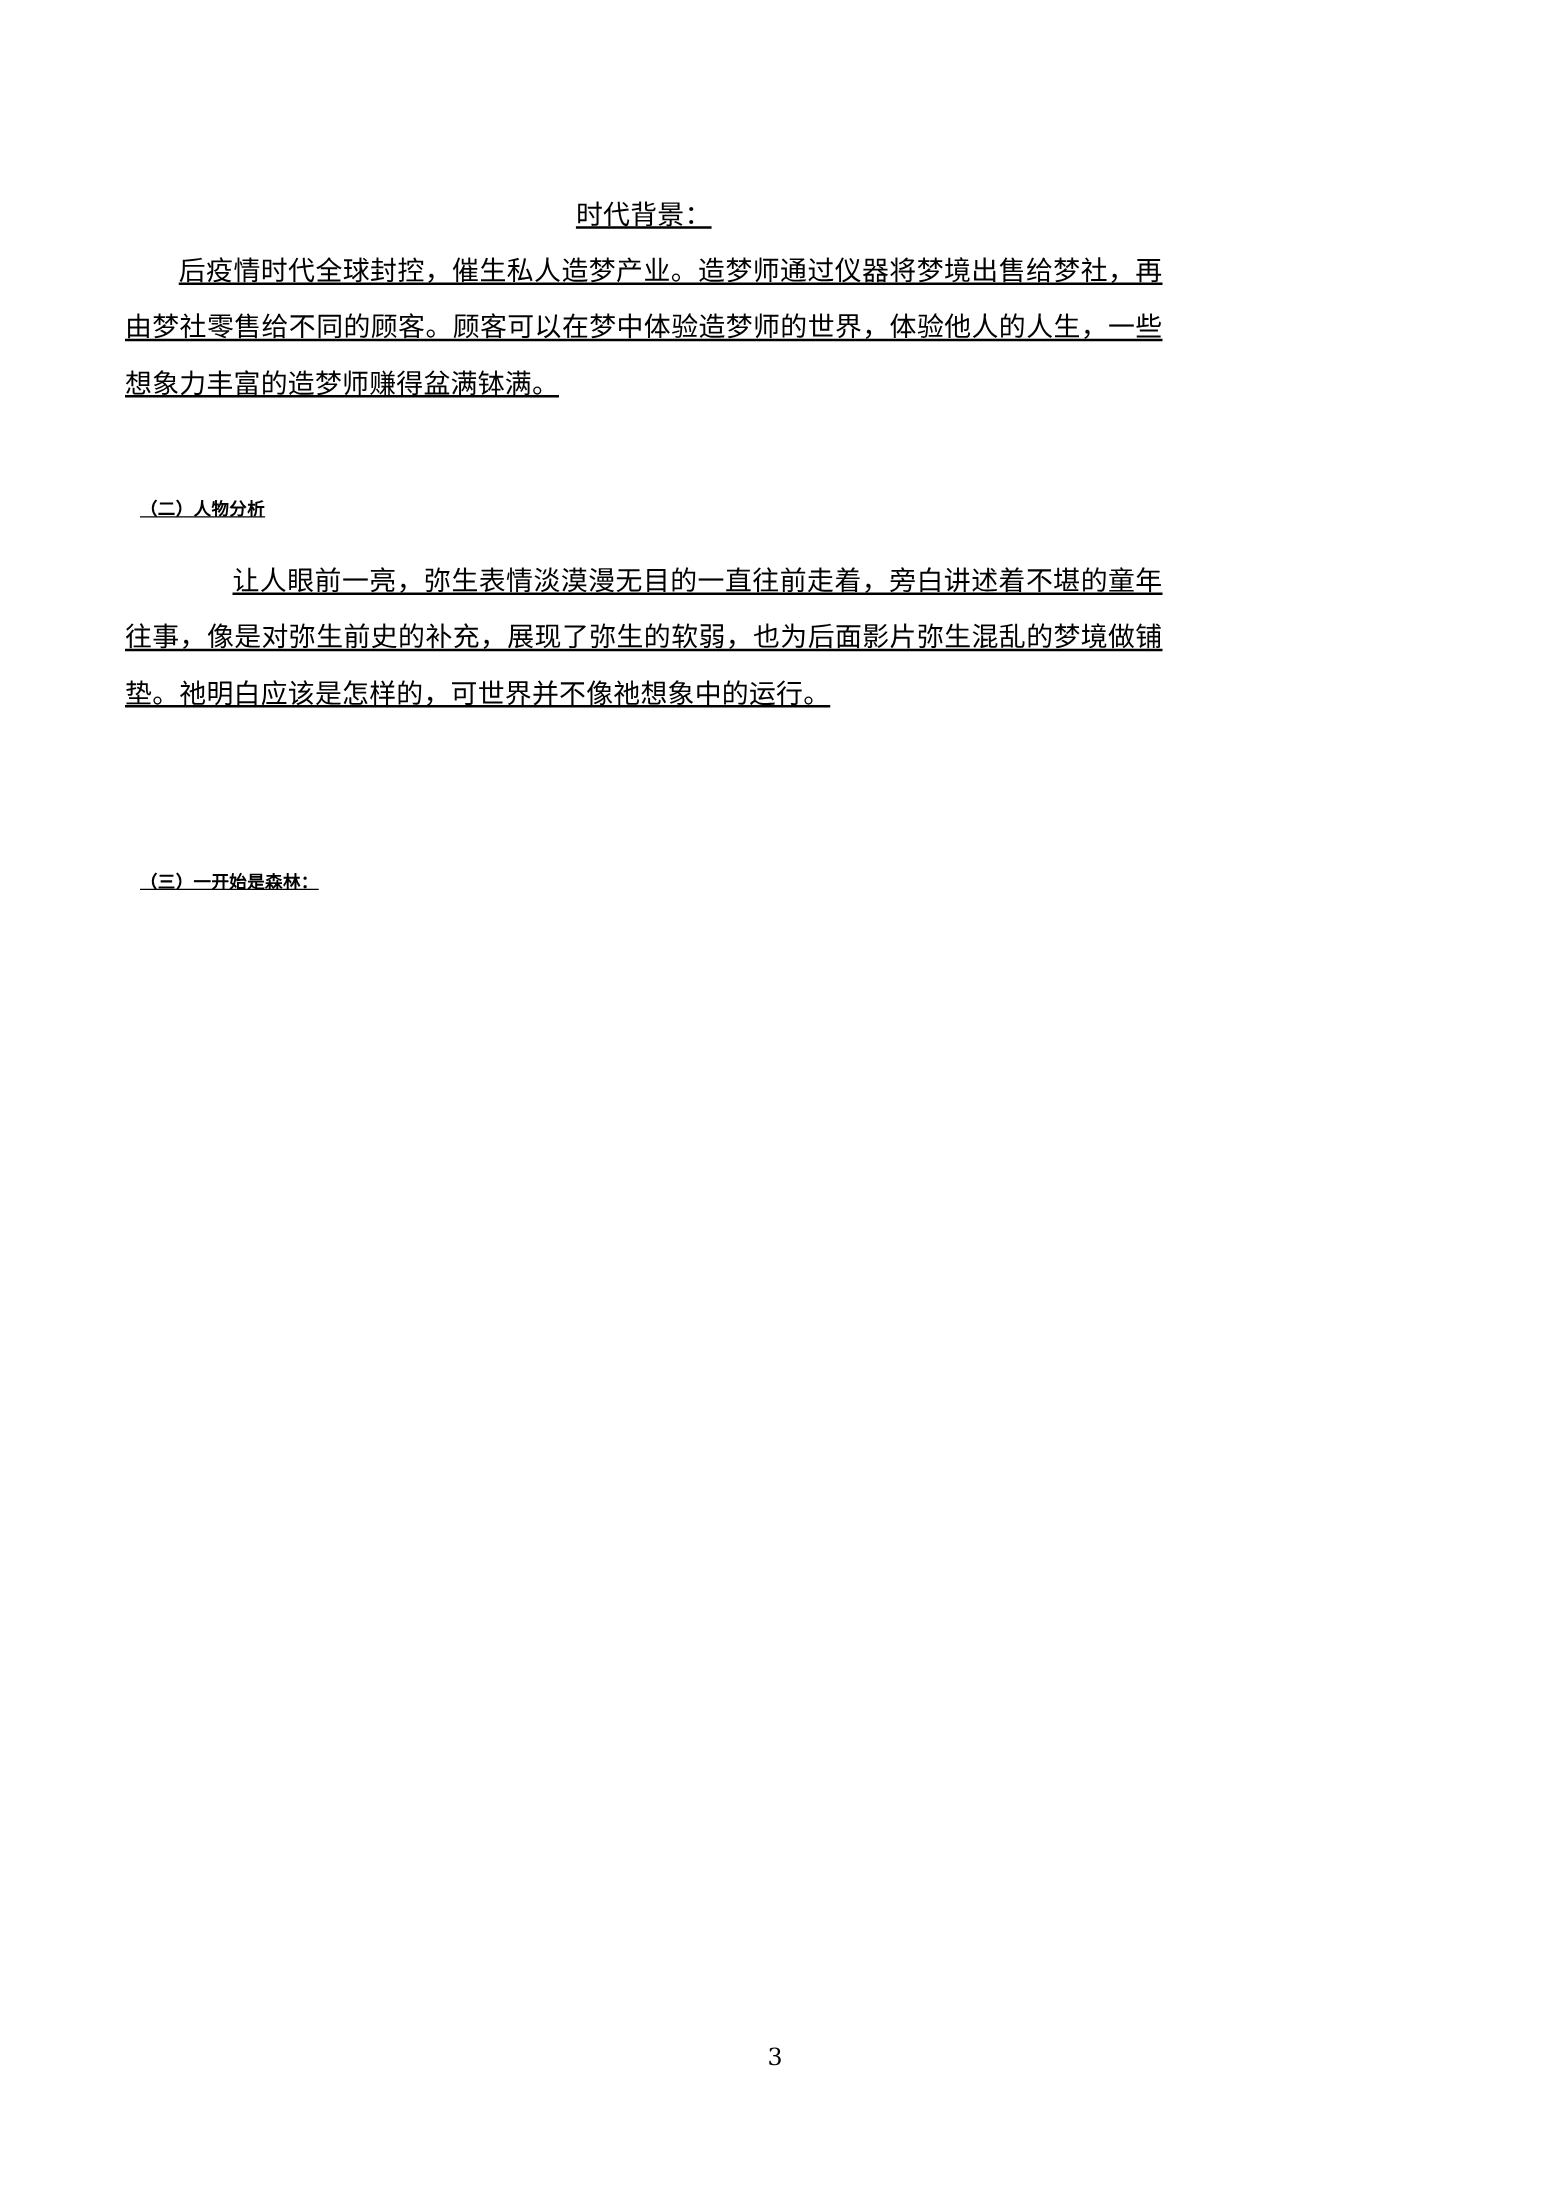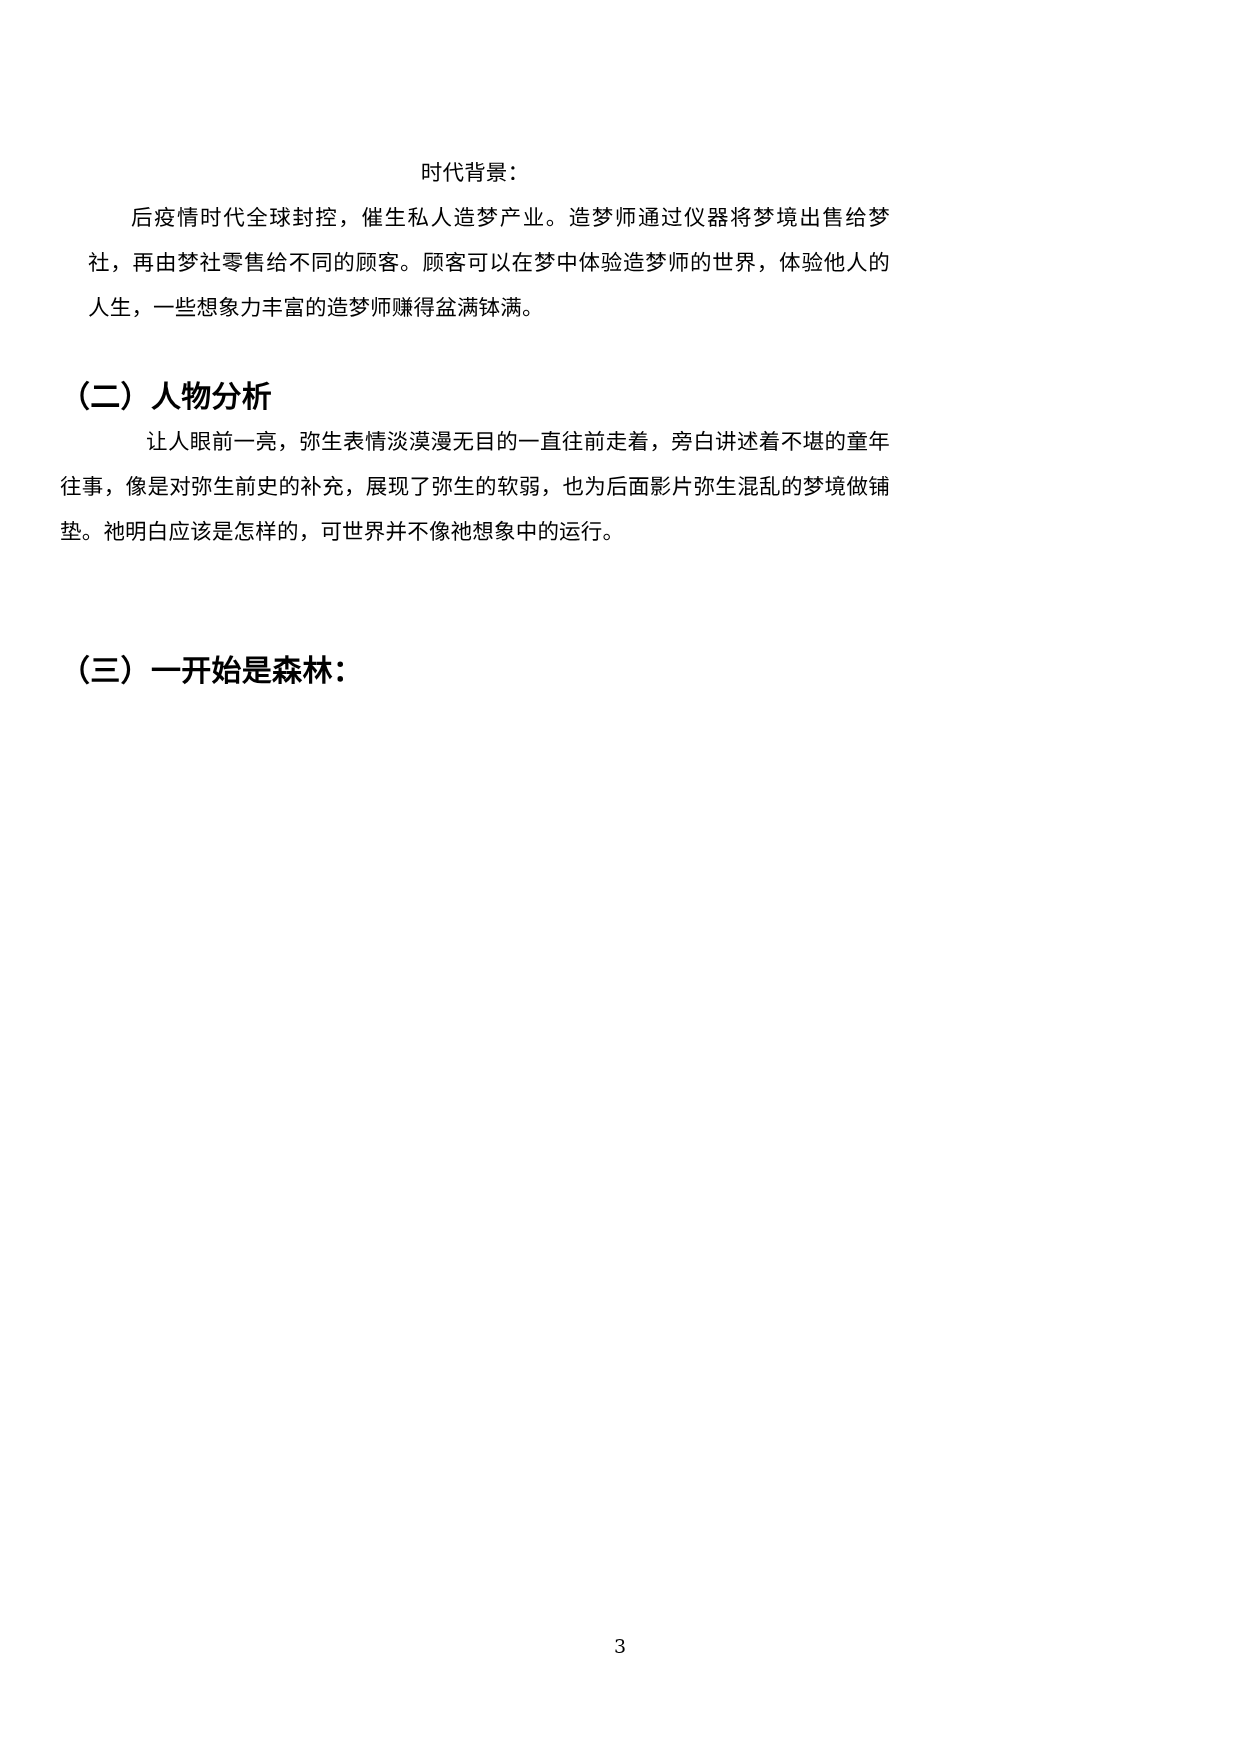--- a/index.html
+++ b/index.html
@@ -16,22 +16,23 @@
     color: #000000;
     overflow: hidden;
   }
 
   .page {
     position: absolute;
     top: 0; left: 0;
     width: 1240px;
     height: 1754px;
     box-sizing: border-box;
-    padding: 150px 140px 90px 60px;
+    padding: 150px 140px 90px 100px;
     background: #ffffff;
+    text-decoration: underline;
   }
 
   .doc-body {
     width: 830px;
     margin: 0 auto 0 0;
   }
 
   
   .p {
     font-size: 21.5px;
@@ -40,32 +41,31 @@
     text-justify: inter-ideograph;
     margin: 0;
     letter-spacing: 0.2px;
     word-break: break-all;
   }
   .p-centered {
     text-align: center;
   }
   .indent-2 {
     text-indent: 2em;
-    margin-left: 28px;
   }
   .indent-4 {
     text-indent: 4em;
   }
 
   
   .heading {
-    font-size: 30px;
+    font-size: 14px;
     line-height: 45px;
     font-weight: bold;
-    margin: 0;
+    margin: 12px;
     letter-spacing: 0.3px;
   }
   .heading-block {
     margin-left: 0;
   }
   .gap-lg { height: 44px; }
   .gap-xl { height: 50px; }
 
   
   .page-number {

